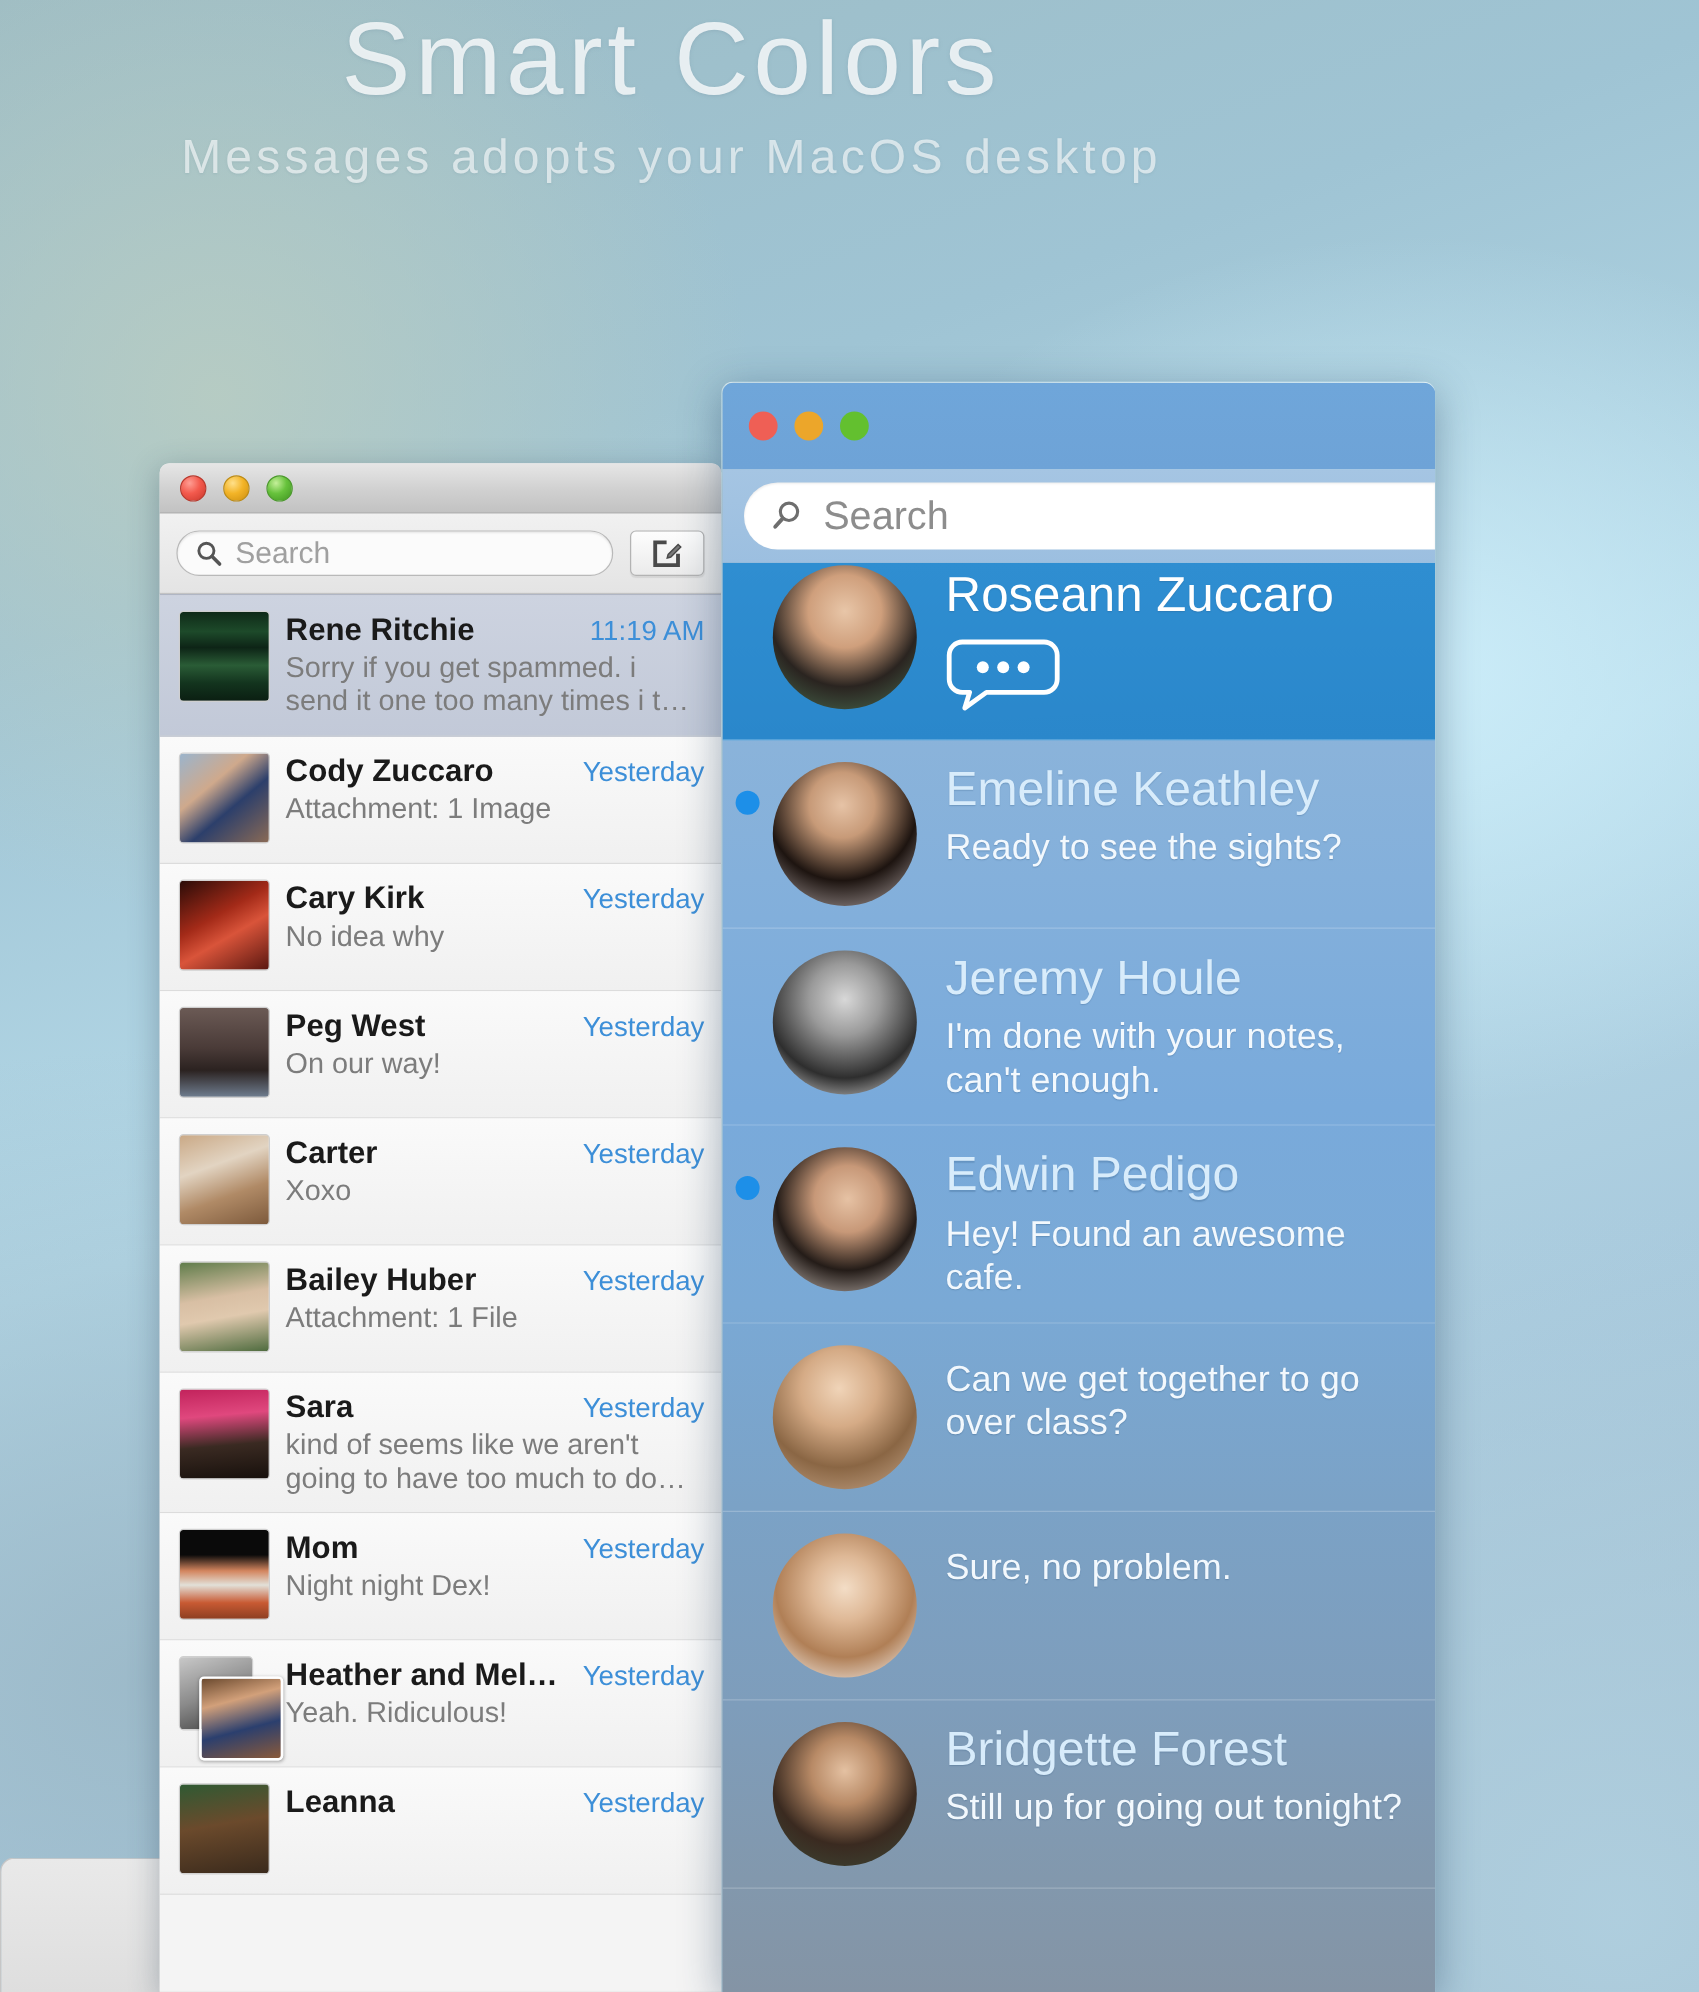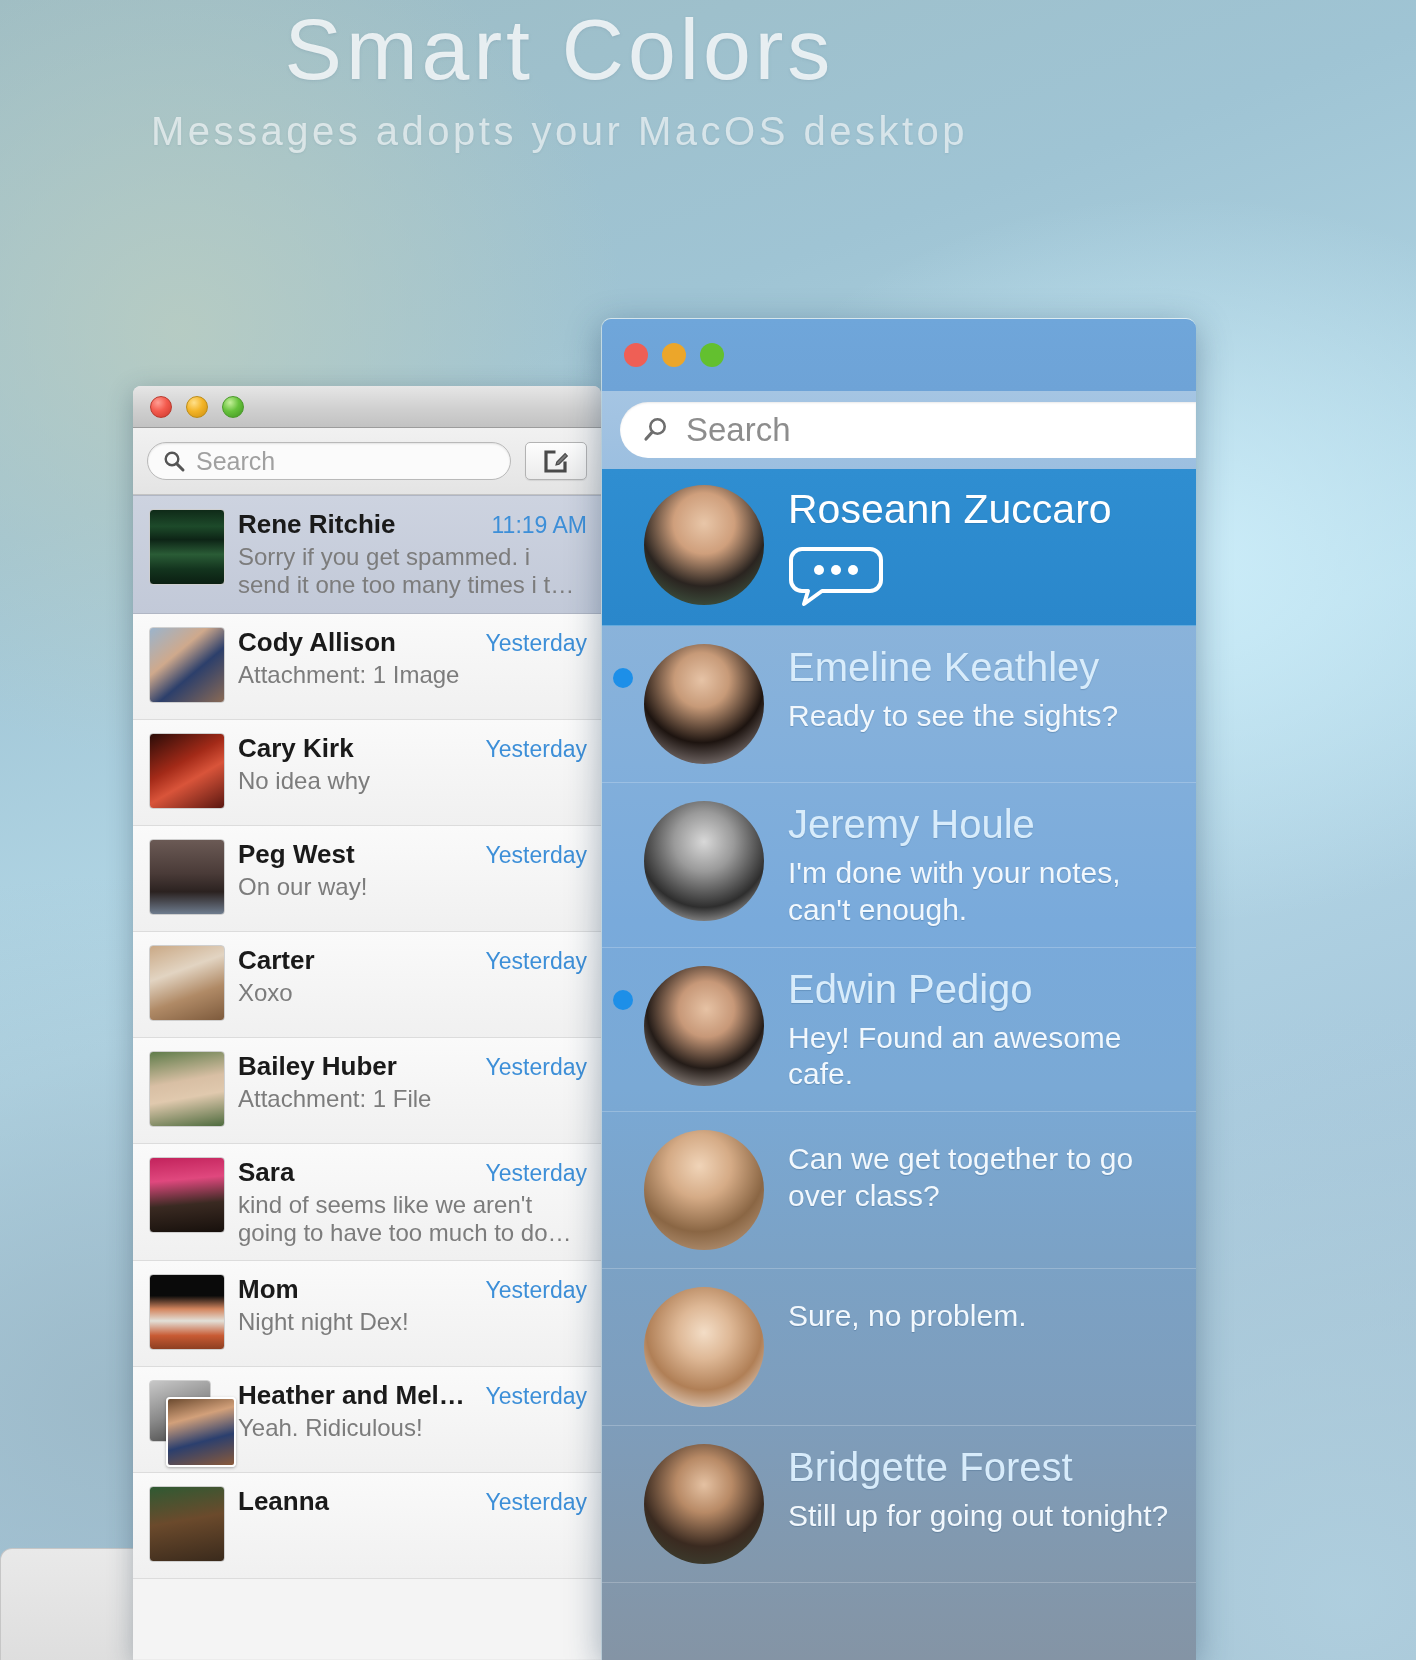--- a/index.html
+++ b/index.html
@@ -141,21 +141,21 @@
       #7aa9d5 52%, #7ba2c6 66%, #7e9dbb 80%, #8298ad 92%, #8494a5 100%);
   }
   .rrow {
     display: flex; align-items: flex-start; gap: 0;
     border-bottom: 1px solid rgba(255,255,255,0.22);
     padding: 18px 14px 18px 0; min-height: 155px;
   }
   .rrow.sel {
     background: linear-gradient(to bottom, #2f8ed1 0%, #2a87cb 100%);
     border-bottom: 1px solid rgba(255,255,255,0.25);
-    min-height: 148px; padding-top: 16px; padding-bottom: 14px;
+    min-height: 148px; padding-top: 2px; padding-bottom: 14px;
   }
   .unread-col { width: 42px; flex: 0 0 42px; display: flex; justify-content: center; padding-top: 24px; }
   .dot { width: 20px; height: 20px; border-radius: 50%; background: #1d8fe8; }
   .ravatar {
     width: 120px; height: 120px; flex: 0 0 120px; border-radius: 50%;
     overflow: hidden; background: #cfd2d4; margin-right: 24px;
   }
   .rtext { flex: 1; min-width: 0; padding-top: 2px; }
   .rname {
     font-size: 40px; font-weight: 300; color: #d8ecfb; line-height: 1.08;
@@ -222,21 +222,21 @@
           <span class="ltime">11:19 AM</span>
         </div>
         <div class="lprev">Sorry if you get spammed. i send it one too many times i t…</div>
       </div>
     </div>
 
     <div class="lrow">
       <div class="lavatar" style="background:linear-gradient(140deg,#9bb4cc,#cfa98c 35%,#2c3f6b 60%,#8a6a55);"></div>
       <div class="ltext">
         <div class="lhead">
-          <span class="lname">Cody Allison</span>
+          <span class="lname">Cody Zuccaro</span>
           <span class="ltime">Yesterday</span>
         </div>
         <div class="lprev">Attachment: 1 Image</div>
       </div>
     </div>
 
     <div class="lrow">
       <div class="lavatar" style="background:linear-gradient(150deg,#2b0c08,#a32a18 40%,#d9543a 60%,#5a1710);"></div>
       <div class="ltext">
         <div class="lhead">

